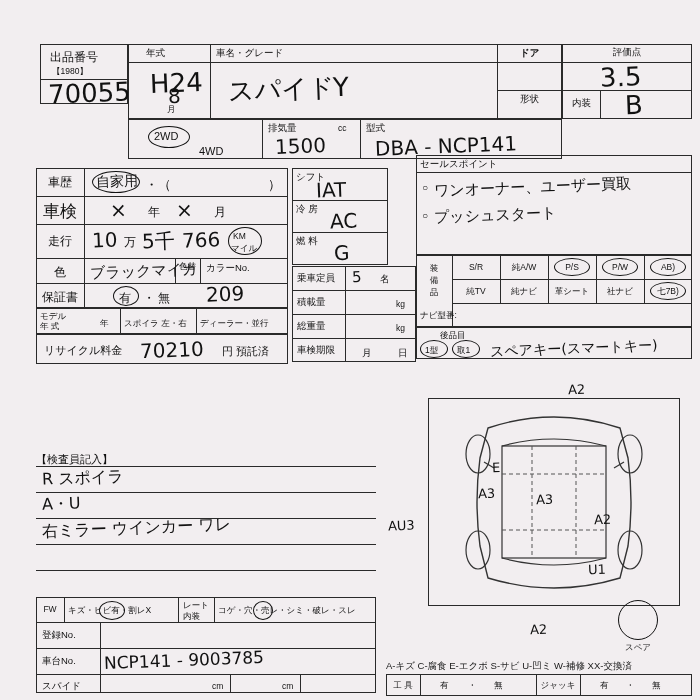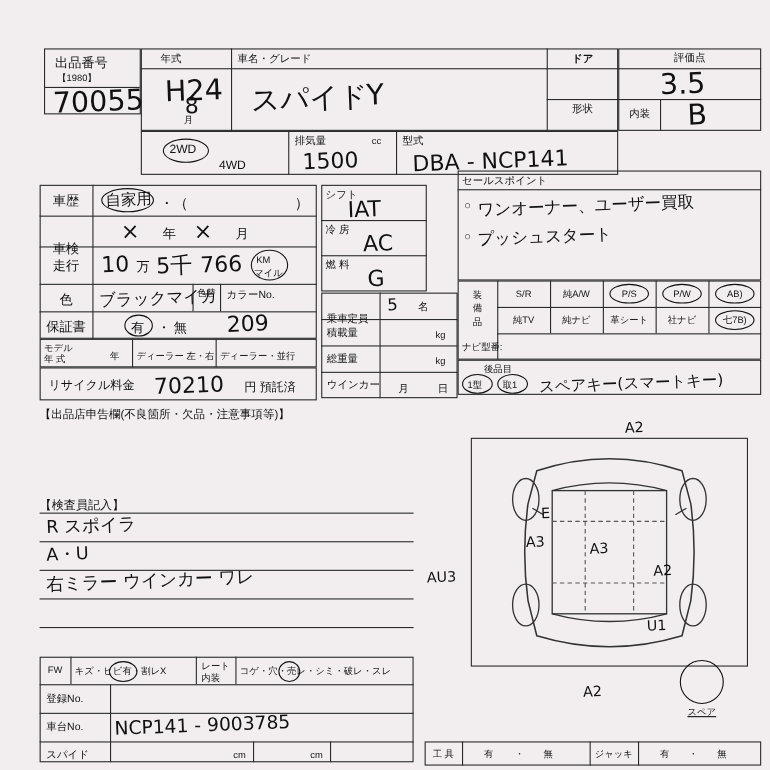--- a/index.html
+++ b/index.html
@@ -113,21 +113,21 @@
   <div class="vline" style="left:84px; top:168px; height:140px;"></div>
   <div class="vline" style="left:200px; top:258px; height:25px;"></div>
   <div class="vline" style="left:175px; top:258px; height:25px;"></div>
 
   <div class="lbl ctr" style="left:36px; top:174px; width:48px; font-size:12px;">車歴</div>
   <div class="ellipse" style="left:92px; top:171px; width:48px; height:22px;"></div>
   <div class="hw sml" style="left:96px; top:173px; font-size:14px;">自家用</div>
   <div class="lbl" style="left:145px; top:176px; font-size:13px;">・（</div>
   <div class="lbl" style="left:268px; top:176px; font-size:13px;">）</div>
 
-  <div class="lbl ctr" style="left:36px; top:218px; width:48px; font-size:12px;">車検</div>
+  <div class="lbl ctr" style="left:36px; top:200px; width:48px; font-size:17px;">車検</div>
   <div class="hw mid" style="left:110px; top:198px;">×</div>
   <div class="lbl" style="left:148px; top:204px; font-size:12px;">年</div>
   <div class="hw mid" style="left:176px; top:198px;">×</div>
   <div class="lbl" style="left:214px; top:204px; font-size:12px;">月</div>
 
   <div class="lbl ctr" style="left:36px; top:233px; width:48px; font-size:12px;">走行</div>
   <div class="hw mid" style="left:92px; top:228px;">10</div>
   <div class="lbl" style="left:124px; top:234px; font-size:12px;">万</div>
   <div class="hw mid" style="left:142px; top:228px;">5千</div>
   <div class="hw mid" style="left:182px; top:228px;">766</div>
@@ -145,53 +145,52 @@
   <div class="ellipse" style="left:113px; top:286px; width:26px; height:20px;"></div>
   <div class="lbl" style="left:119px; top:290px; font-size:12px;">有</div>
   <div class="lbl" style="left:143px; top:290px; font-size:12px;">・</div>
   <div class="lbl" style="left:158px; top:290px; font-size:12px;">無</div>
 
   <div class="bx" style="left:36px; top:308px; width:252px; height:26px;"></div>
   <div class="vline" style="left:120px; top:308px; height:26px;"></div>
   <div class="vline" style="left:196px; top:308px; height:26px;"></div>
   <div class="lbl xs" style="left:40px; top:311px; line-height:10px;">モデル<br>年 式</div>
   <div class="lbl xs" style="left:100px; top:318px;">年</div>
-  <div class="lbl xs" style="left:124px; top:318px;">ディーラー 左・右</div>
+  <div class="lbl xs" style="left:124px; top:318px;">スポイラ 左・右</div>
   <div class="lbl xs" style="left:200px; top:318px;">ディーラー・並行</div>
 
   <div class="bx" style="left:36px; top:334px; width:252px; height:30px;"></div>
   <div class="lbl" style="left:44px; top:343px; font-size:11px;">リサイクル料金</div>
   <div class="hw mid" style="left:140px; top:338px;">70210</div>
   <div class="lbl" style="left:222px; top:344px; font-size:11px;">円 預託済</div>
 
-  <div class="lbl" style="left:36px; top:370px; font-size:10.5px;">【出品店申告欄(不良箇所・欠品・注意事項等)】</div>
 
   <div class="bx" style="left:292px; top:168px; width:96px; height:97px;"></div>
   <div class="hline" style="left:292px; top:200px; width:96px;"></div>
   <div class="hline" style="left:292px; top:232px; width:96px;"></div>
   <div class="lbl sm" style="left:296px; top:171px;">シフト</div>
   <div class="hw mid" style="left:316px; top:178px;">IAT</div>
   <div class="lbl sm" style="left:296px; top:203px;">冷 房</div>
   <div class="hw mid" style="left:330px; top:209px;">AC</div>
   <div class="lbl sm" style="left:296px; top:235px;">燃 料</div>
   <div class="hw mid" style="left:334px; top:241px;">G</div>
 
   <div class="bx" style="left:292px; top:266px; width:124px; height:96px;"></div>
   <div class="hline" style="left:292px; top:290px; width:124px;"></div>
   <div class="hline" style="left:292px; top:314px; width:124px;"></div>
   <div class="hline" style="left:292px; top:338px; width:124px;"></div>
   <div class="vline" style="left:345px; top:266px; height:96px;"></div>
-  <div class="lbl sm" style="left:297px; top:284px;">乗車定員</div>
+  <div class="lbl sm" style="left:297px; top:272px;">乗車定員</div>
   <div class="hw sml" style="left:352px; top:268px;">5</div>
   <div class="lbl sm" style="left:380px; top:273px;">名</div>
   <div class="lbl sm" style="left:297px; top:296px;">積載量</div>
   <div class="lbl xs" style="left:396px; top:299px;">kg</div>
   <div class="lbl sm" style="left:297px; top:320px;">総重量</div>
   <div class="lbl xs" style="left:396px; top:323px;">kg</div>
-  <div class="lbl sm" style="left:297px; top:344px;">ウインカー</div>
+  <div class="lbl sm" style="left:297px; top:344px;">車検期限</div>
   <div class="lbl sm" style="left:362px; top:347px;">月</div>
   <div class="lbl sm" style="left:398px; top:347px;">日</div>
 
   <div class="bx" style="left:416px; top:155px; width:276px; height:100px;"></div>
   <div class="hline" style="left:416px; top:172px; width:276px;"></div>
   <div class="lbl sm" style="left:420px; top:158px;">セールスポイント</div>
   <div class="lbl" style="left:422px; top:182px; font-size:10px;">○</div>
   <div class="hw sml" style="left:434px; top:178px;">ワンオーナー、ユーザー買取</div>
   <div class="lbl" style="left:422px; top:210px; font-size:10px;">○</div>
   <div class="hw sml" style="left:434px; top:206px;">プッシュスタート</div>
@@ -297,23 +296,24 @@
     <div class="hw sml" style="left:568px; top:382px; font-size:13px;">A2</div>
     <div class="hw sml" style="left:492px; top:460px; font-size:13px;">E</div>
     <div class="hw sml" style="left:478px; top:486px; font-size:13px;">A3</div>
     <div class="hw sml" style="left:536px; top:492px; font-size:13px;">A3</div>
     <div class="hw sml" style="left:594px; top:512px; font-size:13px;">A2</div>
     <div class="hw sml" style="left:388px; top:518px; font-size:13px;">AU3</div>
     <div class="hw sml" style="left:588px; top:562px; font-size:13px;">U1</div>
     <div class="hw sml" style="left:530px; top:622px; font-size:13px;">A2</div>
 
     <div class="circ" style="left:618px; top:600px; width:40px; height:40px;"></div>
-    <div class="lbl xs ctr" style="left:612px; top:642px; width:52px;text-decoration:underline;">スペア</div>
+    <div class="lbl xs ctr" style="left:612px; top:642px; width:52px;">スペア</div>
   </div>
 
+  <div class="footrow" style="left:386px; top:660px; font-size:9.5px;">A-キズ  C-腐食  E-エクボ  S-サビ  U-凹ミ  W-補修  XX-交換済</div>
 
   <div class="bx" style="left:386px; top:674px; width:306px; height:22px;"></div>
   <div class="vline" style="left:420px; top:674px; height:22px;"></div>
   <div class="vline" style="left:536px; top:674px; height:22px;"></div>
   <div class="vline" style="left:580px; top:674px; height:22px;"></div>
   <div class="lbl xs ctr" style="left:386px; top:680px; width:34px;">工 具</div>
   <div class="lbl xs" style="left:440px; top:680px;">有</div>
   <div class="lbl xs" style="left:468px; top:680px;">・</div>
   <div class="lbl xs" style="left:494px; top:680px;">無</div>
   <div class="lbl xs ctr" style="left:536px; top:680px; width:44px;">ジャッキ</div>

